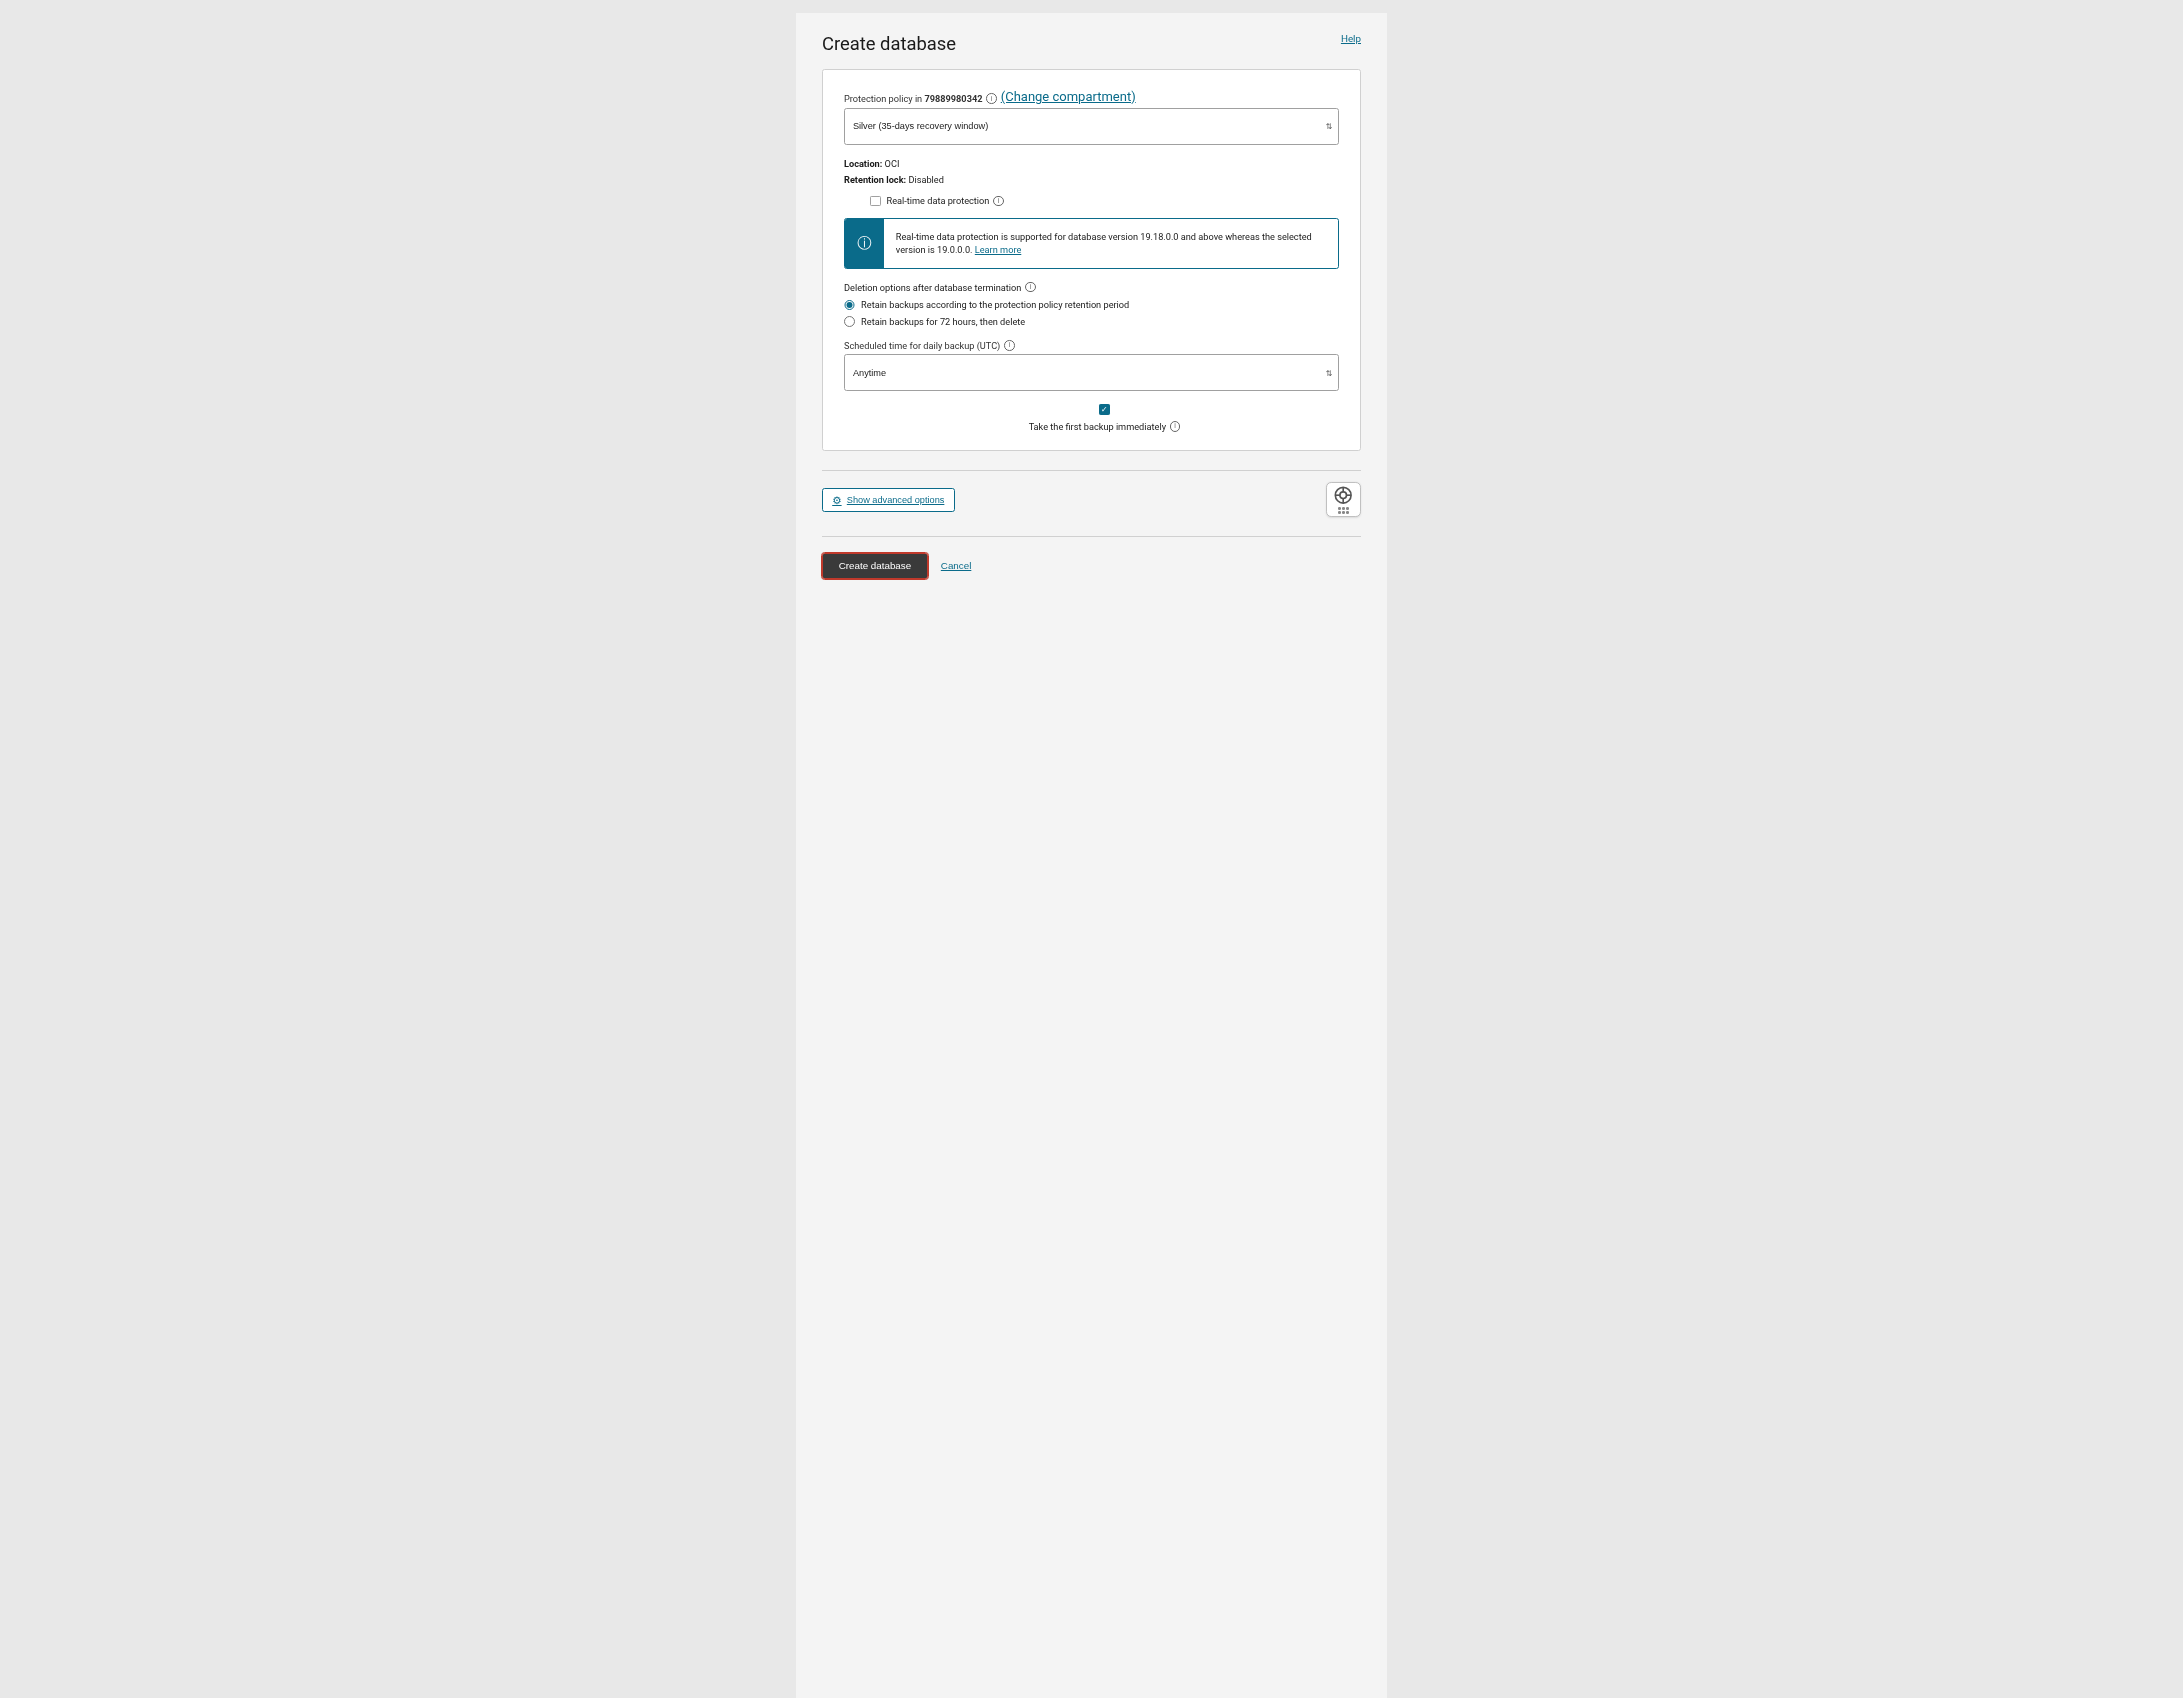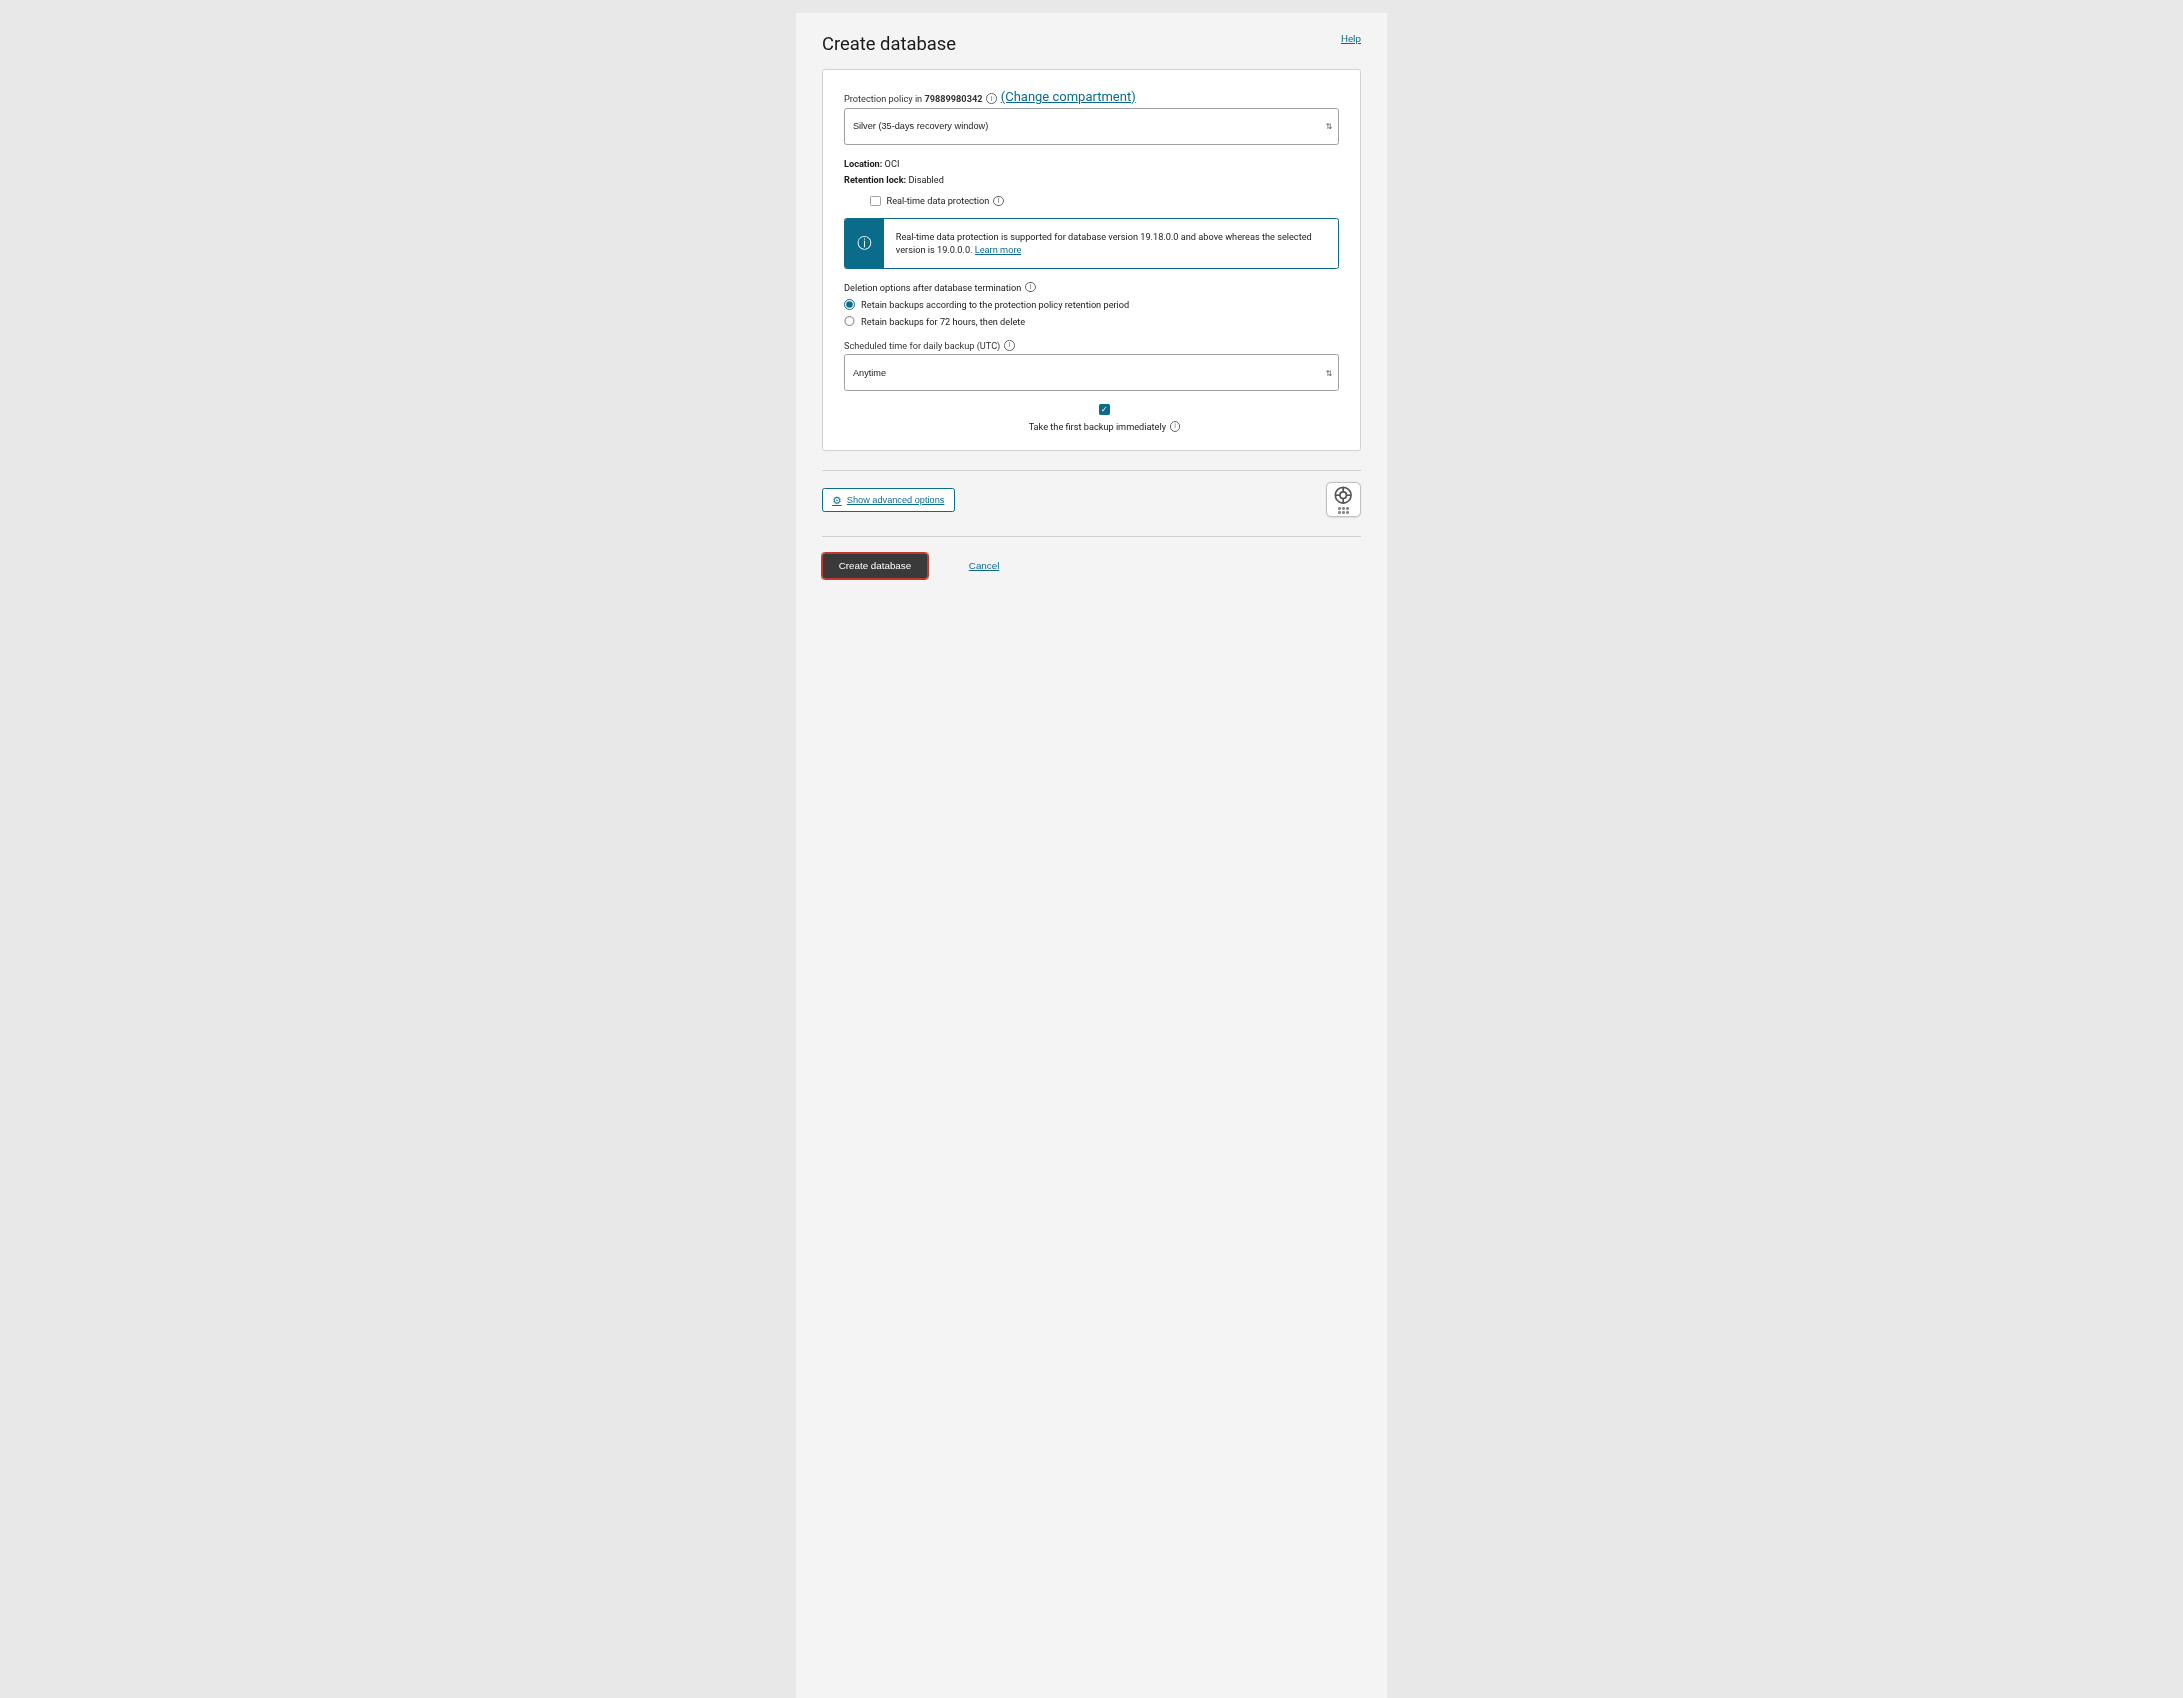--- a/index.html
+++ b/index.html
@@ -183,21 +183,21 @@
     .radio-group-label {
       font-size: 9.2px;
       color: #1a1a1a;
       margin-bottom: 6.6px;
       display: flex;
       align-items: center;
       gap: 3.9px;
     }
     .radio-row {
       display: flex;
-      align-items: flex-start;
+      align-items: flex-end;
       gap: 6.6px;
       margin-bottom: 5.2px;
     }
     .radio-input {
       width: 10.5px;
       height: 10.5px;
       accent-color: #0a6b8a;
       cursor: pointer;
       flex-shrink: 0;
     }
@@ -277,21 +277,20 @@
       outline: 1.3px solid #c0392b;
       outline-offset: 0.7px;
     }
     .cancel-link {
       color: #0a6b8a;
       text-decoration: underline;
       font-size: 9.8px;
       cursor: pointer;
       background: none;
       border: none;
-      margin-left: 28px;
     }
   </style>
 </head>
 <body>
 
 <div class="page-wrapper">
 
   <div class="page-header">
     <h1 class="page-title">Create database</h1>
     <a class="help-link">Help</a>

